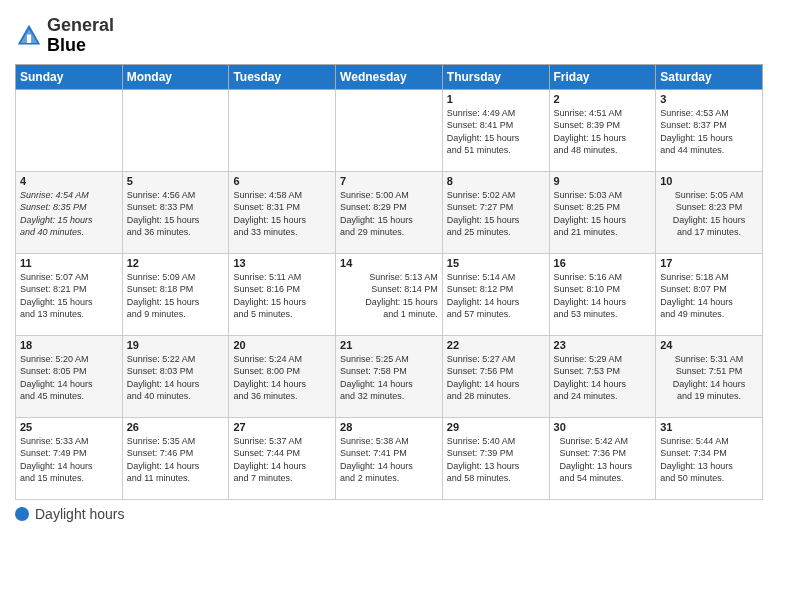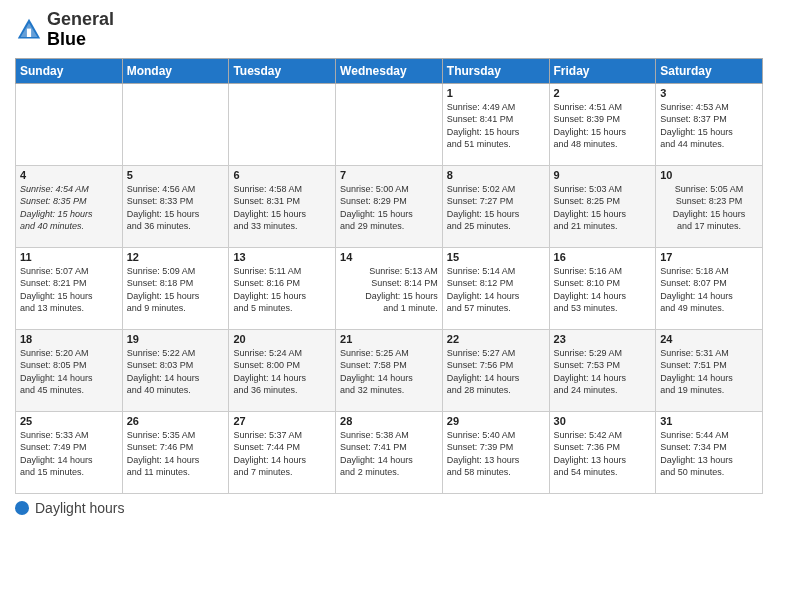--- a/index.html
+++ b/index.html
@@ -6,21 +6,21 @@
     body {
       font-family: Arial, sans-serif;
       background: #fff;
       width: 792px;
       height: 612px;
       overflow: hidden;
     }
     .page {
       width: 778px;
       height: 612px;
-      padding: 10px 15px;
+      padding: 16px 15px;
     }
     .header {
       display: flex;
       justify-content: space-between;
       align-items: flex-start;
       margin-bottom: 8px;
     }
     .logo {
       display: flex;
       align-items: center;
@@ -303,21 +303,21 @@
           </td>
           <td>
             <div class="day-num">23</div>
             <div class="day-info" style="white-space: pre-line;">Sunrise: 5:29 AM
 Sunset: 7:53 PM
 Daylight: 14 hours
 and 24 minutes.</div>
           </td>
           <td>
             <div class="day-num">24</div>
-            <div class="day-info" style="white-space: pre-line;">Sunrise: 5:31 AM
+            <div class="day-info" style="white-space: pre-line; text-align: center;">Sunrise: 5:31 AM
 Sunset: 7:51 PM
 Daylight: 14 hours
 and 19 minutes.</div>
           </td>
         </tr>
         <tr>
           <td>
             <div class="day-num">25</div>
             <div class="day-info" style="white-space: pre-line;">Sunrise: 5:33 AM
 Sunset: 7:49 PM
@@ -347,21 +347,21 @@
           </td>
           <td>
             <div class="day-num">29</div>
             <div class="day-info" style="white-space: pre-line;">Sunrise: 5:40 AM
 Sunset: 7:39 PM
 Daylight: 13 hours
 and 58 minutes.</div>
           </td>
           <td>
             <div class="day-num">30</div>
-            <div class="day-info" style="white-space: pre-line;">Sunrise: 5:42 AM
+            <div class="day-info" style="white-space: pre-line; margin-left: 6px;">Sunrise: 5:42 AM
 Sunset: 7:36 PM
 Daylight: 13 hours
 and 54 minutes.</div>
           </td>
           <td>
             <div class="day-num">31</div>
             <div class="day-info" style="white-space: pre-line;">Sunrise: 5:44 AM
 Sunset: 7:34 PM
 Daylight: 13 hours
 and 50 minutes.</div>

